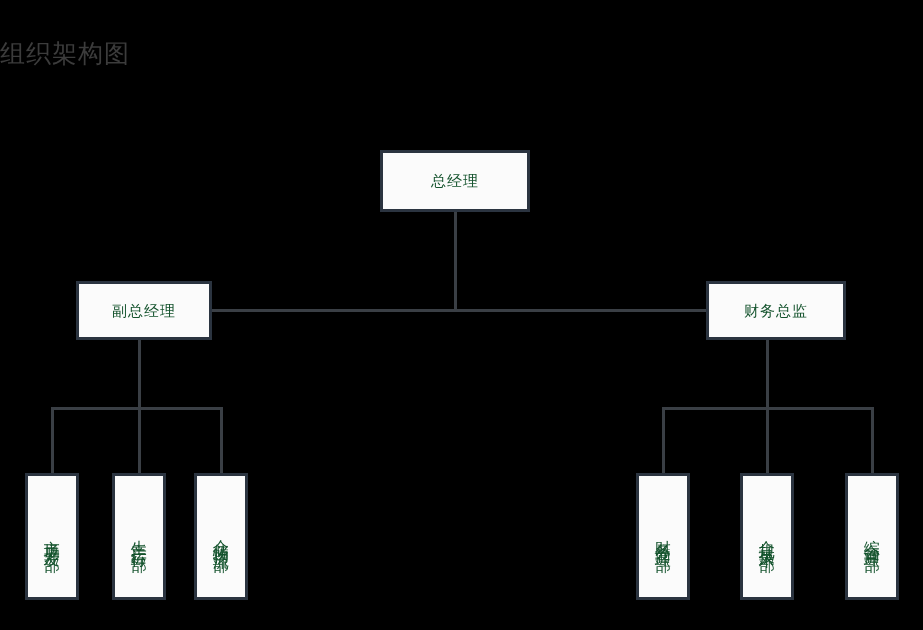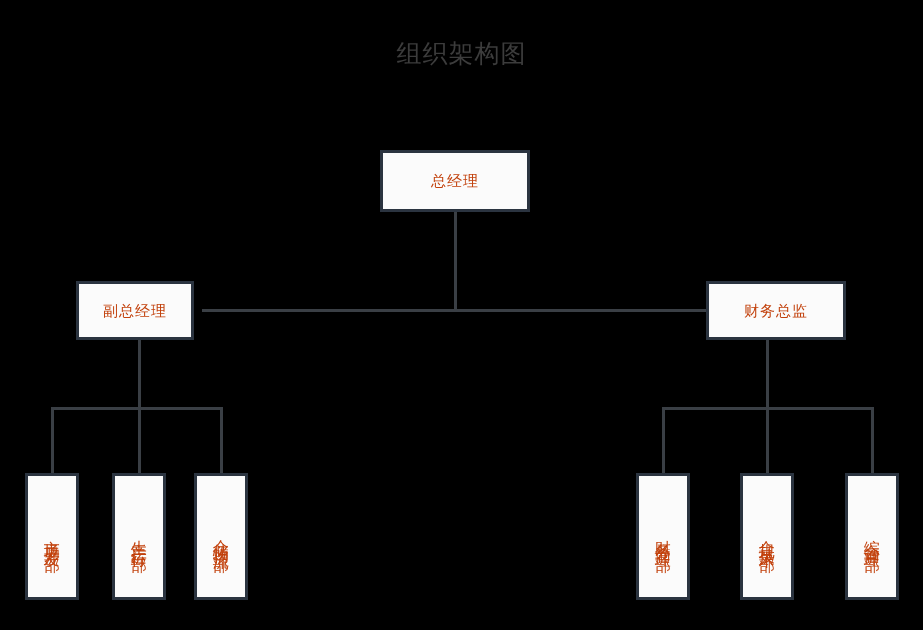--- a/index.html
+++ b/index.html
@@ -20,21 +20,21 @@
     top: 0;
     width: 923px;
     height: 630px;
     background: #000000;
   }
   #chart-title {
     position: absolute;
     left: 0;
     top: 38px;
     width: 923px;
-    text-align: center;
+    text-align: left;
     font-size: 25px;
     line-height: 32px;
     letter-spacing: 1px;
     color: #3c3c3c;
     font-weight: normal;
     white-space: nowrap;
   }
   
   .edge {
     position: absolute;
@@ -52,21 +52,21 @@
     display: flex;
     align-items: center;
     justify-content: center;
     color: #25292e;
   }
   .node-label {
     display: block;
     text-align: right;
     font-size: 15px;
     line-height: 20px;
-    color: #c2410c;
+    color: #14532d;
     letter-spacing: 1px;
   }
   
   .node-horiz .node-label {
     writing-mode: horizontal-tb;
   }
   
   .node-vert .node-label {
     writing-mode: vertical-rl;
     text-orientation: upright;
@@ -99,21 +99,21 @@
   <div class="edge edge-h" style="left:662px; top:407px; width:212px;"></div>
 
   <div class="edge edge-v" style="left:662px; top:407px; height:67px;"></div>
   <div class="edge edge-v" style="left:766px; top:407px; height:67px;"></div>
   <div class="edge edge-v" style="left:871px; top:407px; height:67px;"></div>
 
   <div class="node node-horiz" style="left:380px; top:150px; width:150px; height:62px;">
     <span class="node-label">总经理</span>
   </div>
 
-  <div class="node node-horiz" style="left:76px; top:281px; width:118px; height:59px;">
+  <div class="node node-horiz" style="left:76px; top:281px; width:136px; height:59px;">
     <span class="node-label">副总经理</span>
   </div>
 
   <div class="node node-horiz" style="left:706px; top:281px; width:140px; height:59px;">
     <span class="node-label">财务总监</span>
   </div>
 
   <div class="node node-vert" style="left:25px; top:473px; width:54px; height:127px;">
     <span class="node-label">市场开发部</span>
   </div>

